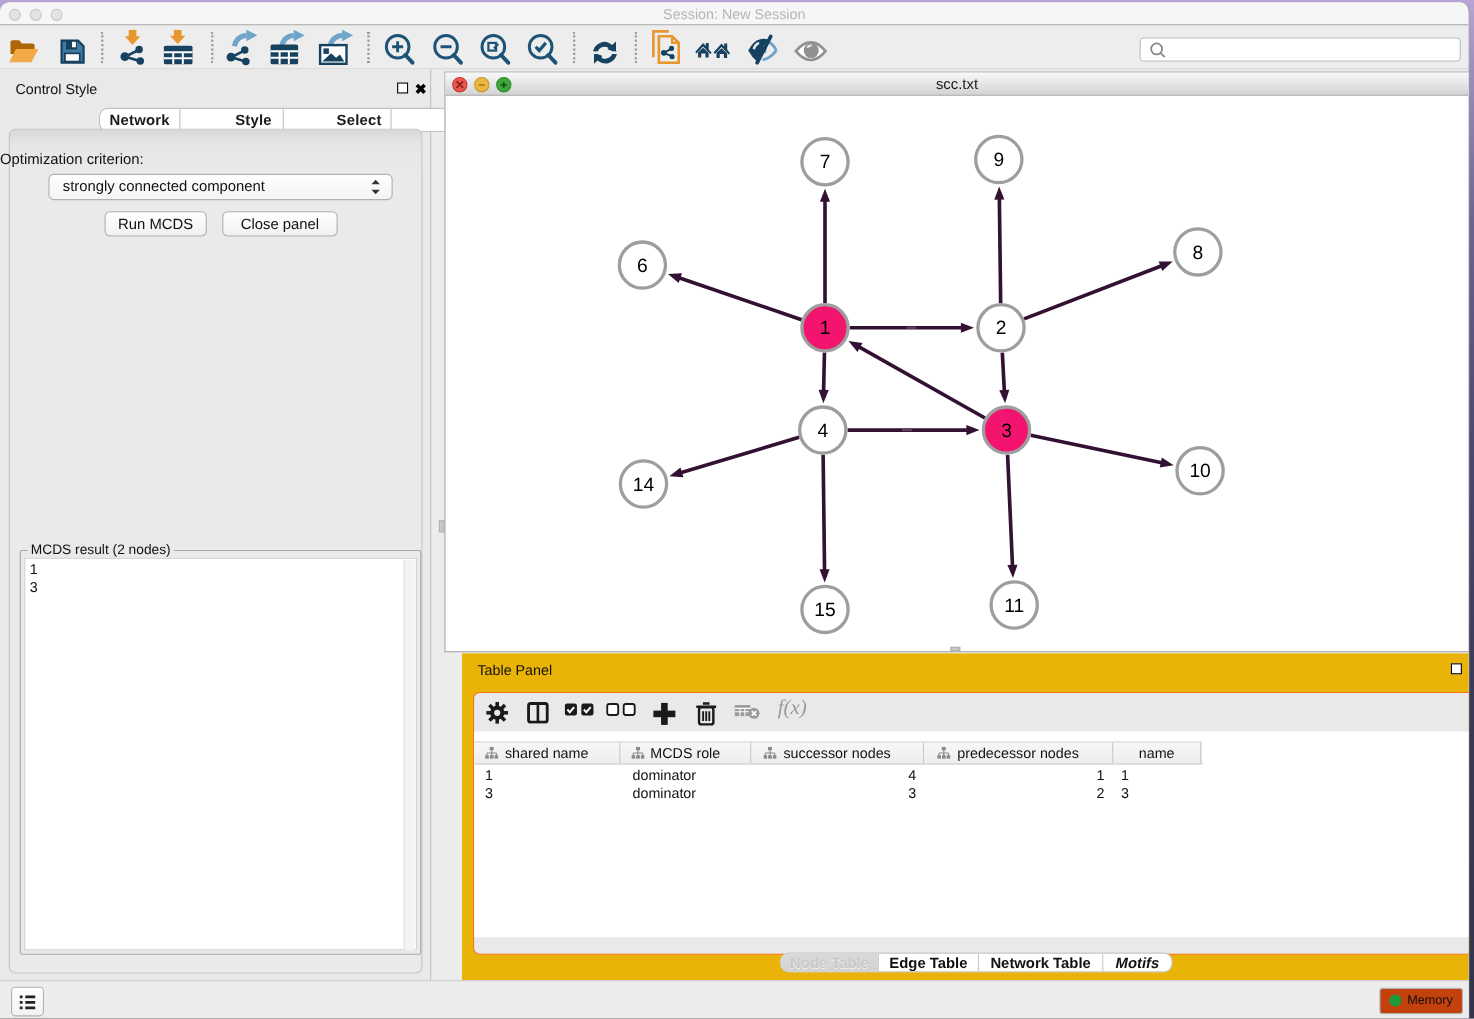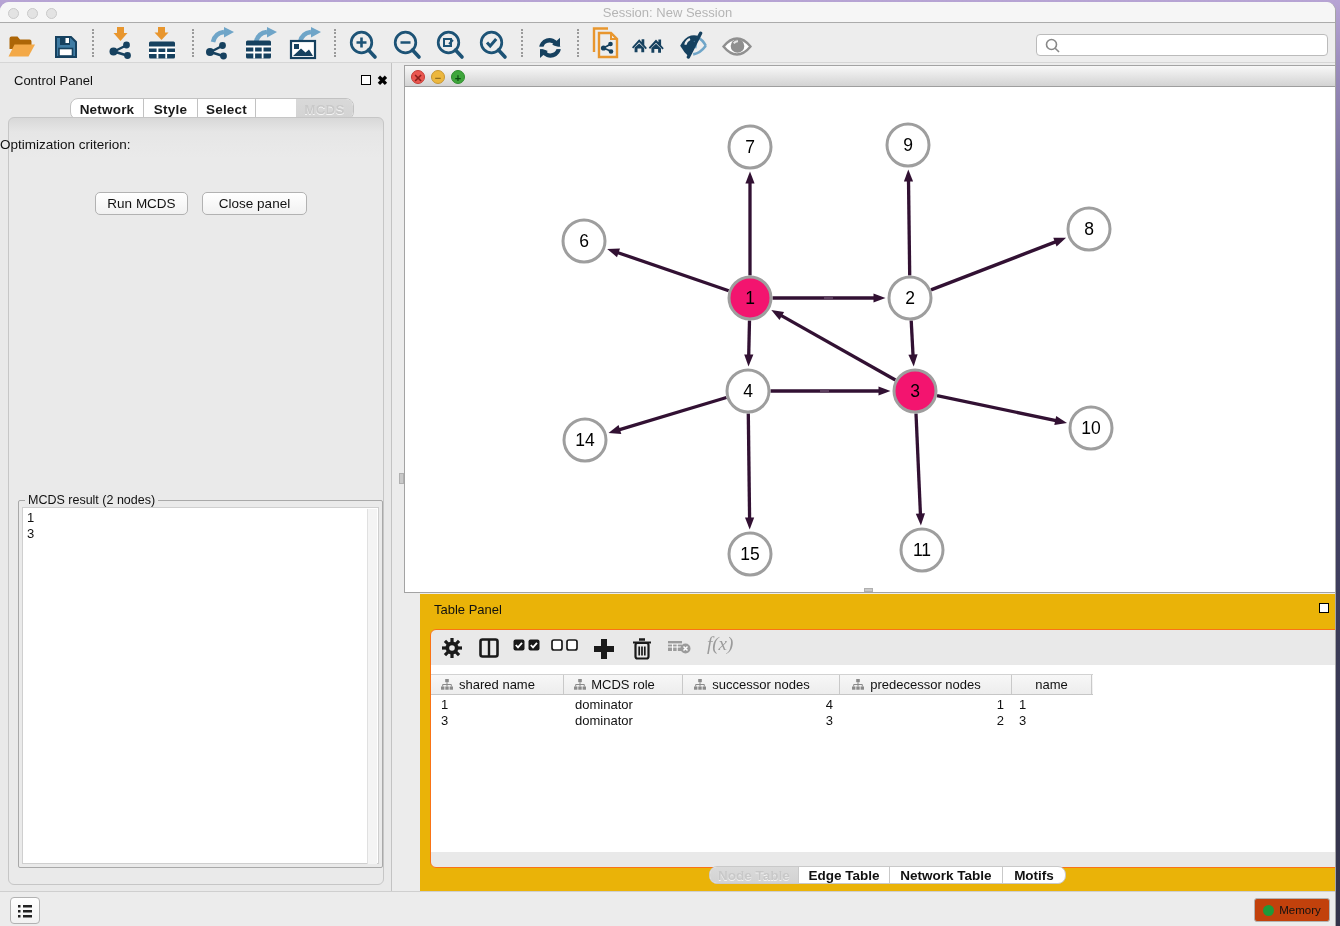--- a/index.html
+++ b/index.html
@@ -66,21 +66,21 @@
   .thead { position:absolute; left:0; top:9px; width:662px; height:21px;
            background:linear-gradient(#f7f7f7,#ededed);
            border-top:1px solid #d2d2d2; border-bottom:1px solid #c6c6c6; }
   .hcell { position:absolute; top:0; height:100%; border-right:1px solid #c9c9c9;
            font-size:13px; color:#111; text-align:center; line-height:20px; }
   .trow { position:absolute; font-size:13px; color:#111; }
   .btabs { position:absolute; display:flex; border:1px solid #c9c9c9; border-radius:8px;
            overflow:hidden; background:#fff; left:289px; top:272px; height:18px;}
   .btab { font-size:13.5px; color:#111; text-align:center; padding-top:0.5px;
           border-right:1px solid #c9c9c9; font-weight:600; }
-  .btab:last-child { border-right:none; }
+  .btab:last-child { border-right:none;font-style:italic; }
   .btab.sel { background:linear-gradient(#dadada,#d2d2d2); color:#c8c8c8; text-shadow:0 1px 0 #f3f3f3; }
   
   .statusbar { position:absolute; left:0; top:889px; width:1336px; height:35px;
                background:#ececec; border-top:1px solid #cfcfcf; }
 </style>
 </head>
 <body>
 <div class="window">
   <div class="titlebar">
     <div class="tl" style="left:8px;"></div>
@@ -227,48 +227,55 @@
       </svg>
     <div class="searchbox">
         <svg width="20" height="20" style="position:absolute;left:6px;top:1px;" viewBox="0 0 20 20">
           <circle cx="8.5" cy="8.5" r="5" fill="none" stroke="#888" stroke-width="1.6"></circle>
           <line x1="12.2" y1="12.2" x2="16" y2="16" stroke="#888" stroke-width="1.6"></line>
         </svg>
       </div>
   </div>
 
   <div class="cpanel">
-    <div class="ptitle" style="position:absolute;left:14px;top:10px;">Control Panel</div>
+    <div class="ptitle" style="position:absolute;left:14px;top:10px;">Control Style</div>
     <div class="floatbox" style="left:361px;top:12px;"></div>
     <div class="closex" style="left:377px;top:13px;">✖</div>
-    <div class="tabs" style="left:70px;top:35px;">
+    <div class="tabs" style="left:90px;top:35px;gap:40px;">
       <div class="tab" style="width:73px;">Network</div>
       <div class="tab" style="width:54px;">Style</div>
       <div class="tab" style="width:58px;">Select</div>
       <div class="tab sel" style="width:57px;">MCDS</div>
     </div>
     <div class="cpane"></div>
     <div style="position:absolute;left:0;top:74px;width:392px;text-align:left;font-size:13.5px;color:#111;">Optimization criterion:</div>
+    <div class="combo">strongly connected component
+      <svg width="11" height="16" style="position:absolute;right:9px;top:3px;" viewBox="0 0 11 16">
+          <polygon points="5.5,1.5 9.3,5.5 1.7,5.5" fill="#333"></polygon>
+          <polygon points="5.5,14.5 9.3,10.5 1.7,10.5" fill="#333"></polygon>
+        </svg>
+    </div>
     <div class="btn" style="left:95px;top:129px;width:93px;text-align:center;">Run MCDS</div>
     <div class="btn" style="left:202px;top:129px;width:105px;">Close panel</div>
     <div class="fieldset">
       <div class="fieldlabel">MCDS result (2 nodes)</div>
       <div class="fieldinner">
         <div style="position:absolute;left:4px;top:2px;">1</div>
         <div style="position:absolute;left:4px;top:18px;">3</div>
         <div style="position:absolute;right:1px;top:1px;width:10px;height:355px;background:#f4f4f4;border-left:1px solid #e0e0e0;"></div>
       </div>
     </div>
   </div>
 
   <div class="netwin">
     <div class="nettitle">
       <div class="light" style="left:6px; background:#ea5750;border:1px solid #c43c36;color:#8c1f1b;">✕</div>
       <div class="light" style="left:26px;background:#ecb73e;border:1px solid #c79734;color:#936f20;">−</div>
       <div class="light" style="left:46px;background:#3fa63c;border:1px solid #2f8c2e;color:#0d4d12;">+</div>
+      <div style="position:absolute;top:2.5px;width:100%;text-align:center;font-size:13.5px;color:#1a1a1a;">scc.txt</div>
     </div>
     <svg style="position:absolute;left:-1px;top:22px;" width="932" height="506" viewBox="0 0 932 506">
         <g stroke="#321133" stroke-width="3.3">
           <line x1="346.0" y1="187.5" x2="346.0" y2="93.5"></line>
 <line x1="324.7" y1="202.7" x2="212.6" y2="164.2"></line>
 <line x1="368.5" y1="210.0" x2="471.5" y2="210.0"></line>
 <line x1="345.5" y1="232.5" x2="344.7" y2="268.5"></line>
 <line x1="505.7" y1="187.5" x2="504.5" y2="91.5"></line>
 <line x1="527.0" y1="201.9" x2="652.8" y2="153.4"></line>
 <line x1="507.2" y1="232.5" x2="509.1" y2="268.5"></line>

